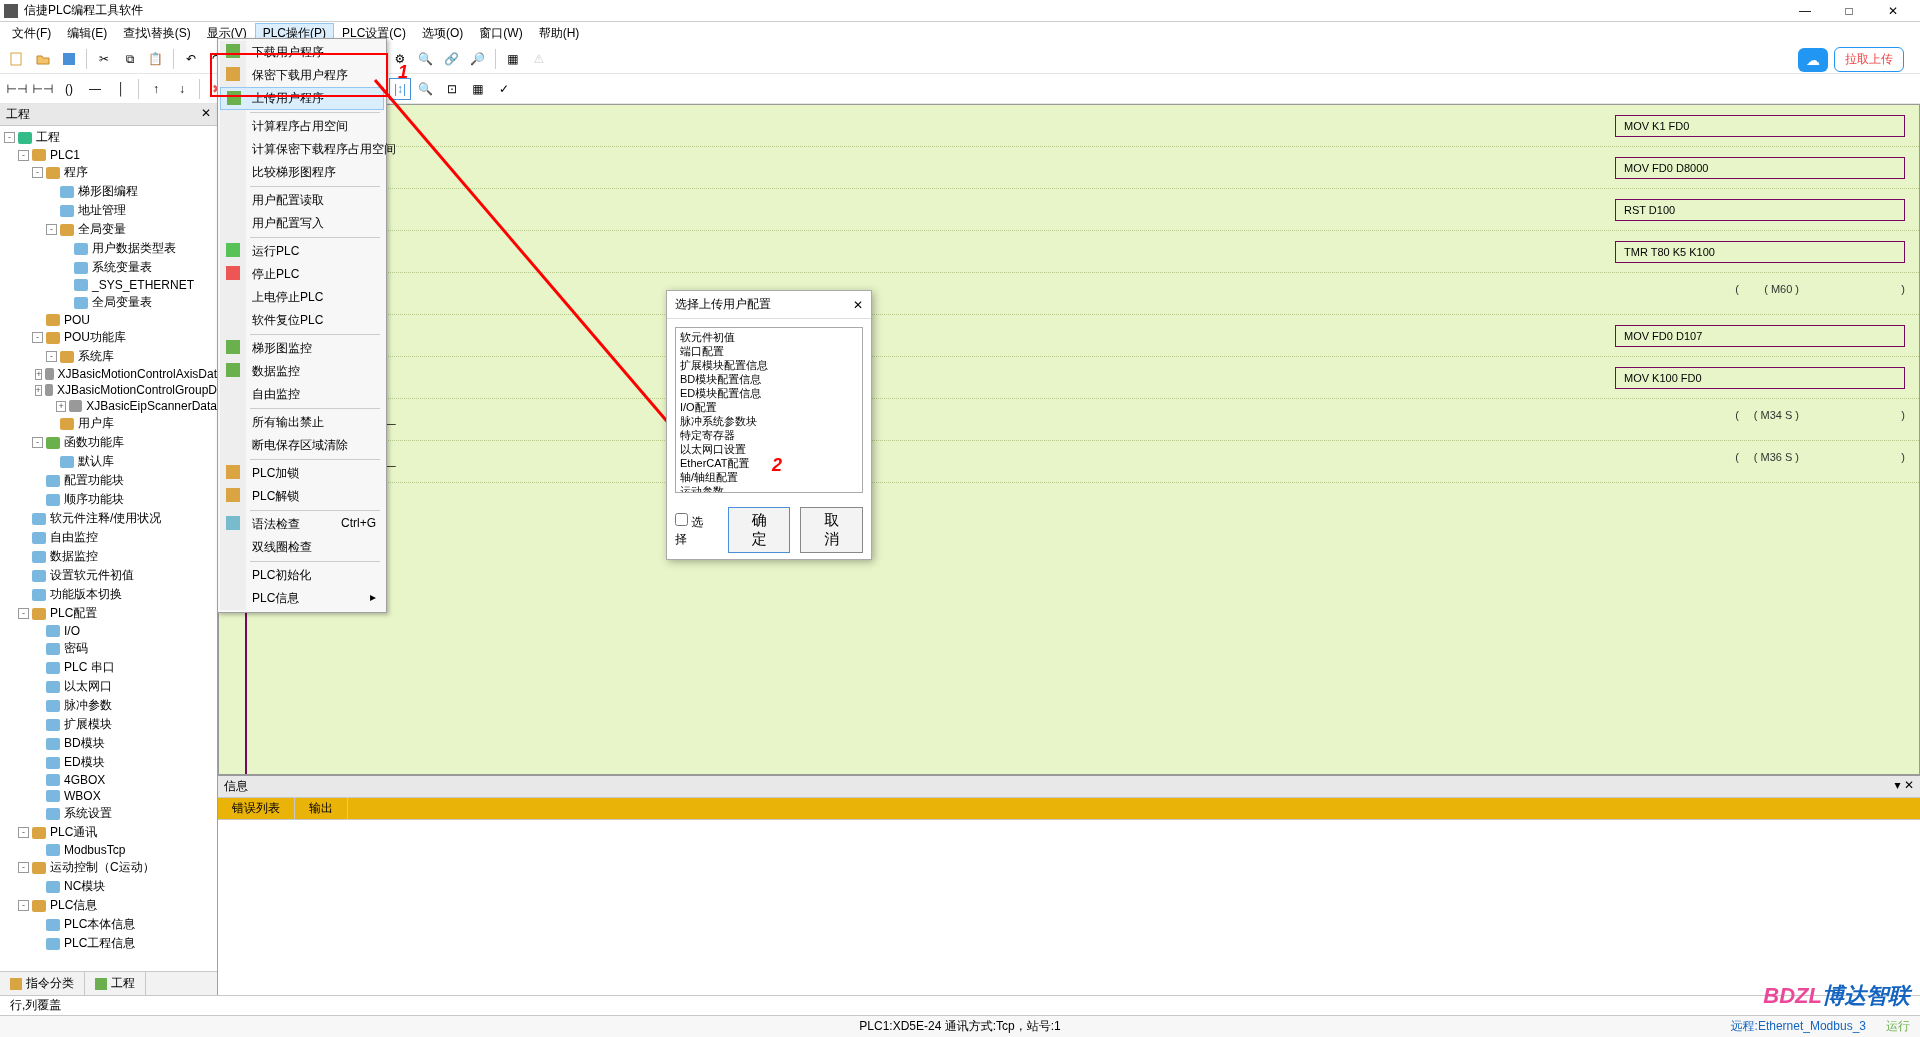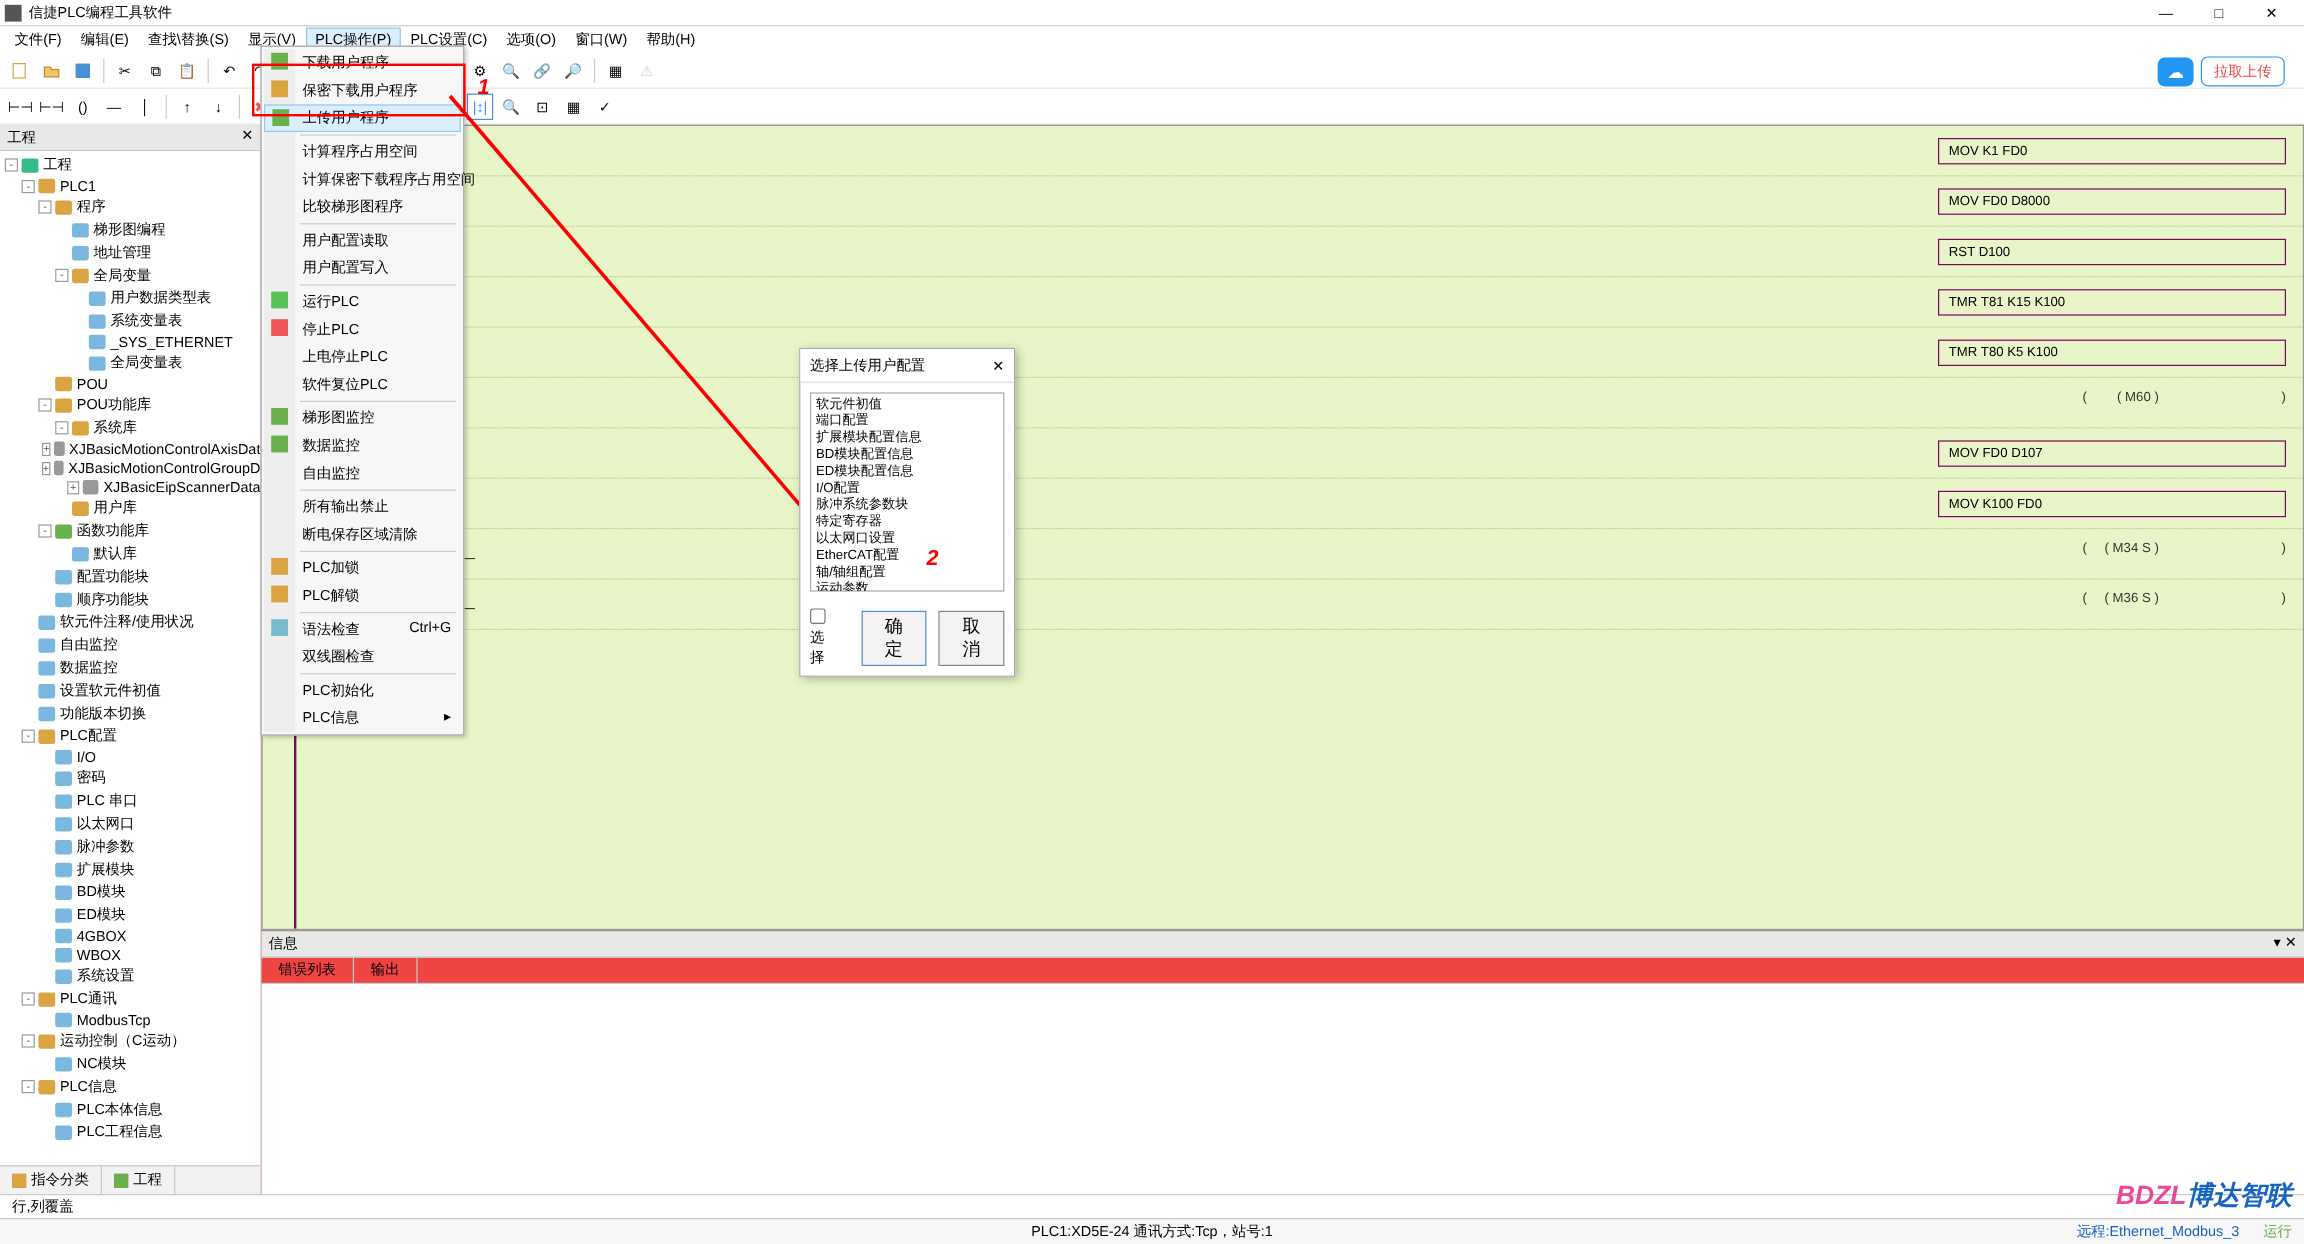--- a/index.html
+++ b/index.html
@@ -24,21 +24,21 @@
 .tree { flex: 1; overflow: auto; padding: 2px 0; background: #fff; }
 .tree-node { white-space: nowrap; padding: 1px 0; cursor: default; }
 .tree-node .tline { display: flex; align-items: center; }
 .tree-node .ind { display: inline-block; }
 .tree-node .exp { width: 11px; height: 11px; border: 1px solid #999; font-size: 9px; line-height: 9px; text-align: center; margin-right: 3px; color: #555; }
 .tree-node .ticon { width: 14px; height: 12px; display: inline-block; margin-right: 4px; border-radius: 2px; }
 .ic-proj { background: #3b8; } .ic-folder { background: #d9a441; } .ic-file { background: #7ab8e0; } .ic-green { background: #6ab04c; } .ic-grey { background: #999; }
 .sidebar-tabs { display: flex; border-top: 1px solid #c8c8c8; height: 24px; background: #f2f2f2; }
 .sidebar-tabs .stab { padding: 3px 10px; border-right: 1px solid #c8c8c8; display: flex; align-items: center; gap: 4px; }
 .sidebar-tabs .tb-ic { width: 12px; height: 12px; display: inline-block; }
-.ladder-area { flex: 1; position: relative; background: #ef4444; display: flex; flex-direction: column; }
+.ladder-area { flex: 1; position: relative; background: #eab308; display: flex; flex-direction: column; }
 .ladder-canvas { flex: 1; background: #e8f5c8; position: relative; border: 1px solid #999; overflow: hidden; }
 .rung { height: 42px; border-bottom: 1px dotted #b5ca8a; position: relative; }
 .rung-num { position: absolute; left: 4px; top: 14px; font-size: 11px; color: #333; }
 .ladder-border-left { position: absolute; left: 26px; top: 0; bottom: 0; width: 2px; background: #7b065f; }
 .ladder-box { position: absolute; border: 1px solid #7b065f; background: #e8f5c8; height: 22px; padding: 2px 8px; display: flex; align-items: center; gap: 10px; font-size: 11px; }
 .ladder-coil { position: absolute; font-size: 11px; color: #333; }
 .ladder-contact { position: absolute; font-size: 11px; }
 .info-pane { height: 220px; border-top: 1px solid #999; display: flex; flex-direction: column; }
 .info-title { background: #e8e8e8; padding: 2px 6px; border-bottom: 1px solid #c8c8c8; display: flex; justify-content: space-between; }
 .info-tabs { display: flex; border-bottom: 1px solid #c8c8c8; }
@@ -48,21 +48,21 @@
 .statusbar .sb-center { position: absolute; left: 50%; transform: translateX(-50%); }
 .statusbar .sb-right { position: absolute; right: 10px; display: flex; gap: 20px; }
 .dropdown { position: absolute; left: 217px; top: 38px; width: 170px; background: #f7f7f7; border: 1px solid #a0a0a0; box-shadow: 2px 2px 4px rgba(0,0,0,0.25); padding: 2px; z-index: 60; }
 .dropdown .dd-strip { position: absolute; left: 2px; top: 2px; bottom: 2px; width: 26px; background: #eee; }
 .dropdown .dm { position: relative; padding: 3px 8px 3px 32px; cursor: default; display: flex; justify-content: space-between; white-space: nowrap; }
 .dropdown .dm.highlight { background: #dbeefd; border: 1px solid #95c7f0; padding: 2px 7px 2px 31px; }
 .dropdown .dsep { border-top: 1px solid #ccc; margin: 2px 4px 2px 30px; }
 .dropdown .dicon { position: absolute; left: 6px; top: 3px; width: 14px; height: 14px; }
 .red-box { position: absolute; border: 2px solid #f00; z-index: 70; pointer-events: none; }
 .red-arrow { position: absolute; z-index: 65; pointer-events: none; }
-.dialog { position: absolute; left: 666px; top: 290px; width: 180px; background: #fff; border: 1px solid #aaa; box-shadow: 2px 2px 8px rgba(0,0,0,0.3); z-index: 80; }
+.dialog { position: absolute; left: 666px; top: 290px; width: 206px; background: #fff; border: 1px solid #aaa; box-shadow: 2px 2px 8px rgba(0,0,0,0.3); z-index: 80; }
 .dialog-title { background: #fff; padding: 5px 8px; display: flex; justify-content: space-between; align-items: center; border-bottom: 1px solid #ddd; font-size: 12px; }
 .dialog-body { padding: 8px; }
 .dialog-list { border: 1px solid #aaa; height: 166px; overflow: auto; padding: 2px 4px; }
 .dialog-list .li { font-size: 11px; line-height: 14px; white-space: nowrap; }
 .dialog-footer { display: flex; align-items: center; padding: 6px 8px; gap: 10px; }
 .dialog-btn { border: 1px solid #888; padding: 3px 18px; background: #f3f3f3; font-size: 15px; }
 .dialog-btn.primary { border: 1px solid #4a90d9; }
 .number-label { position: absolute; color: #f00; font-size: 18px; font-style: italic; font-weight: bold; z-index: 85; pointer-events: none; }
 .watermark { position: absolute; right: 10px; bottom: 26px; font-size: 22px; font-weight: bold; color: #1565c0; z-index: 90; font-style: italic; }
 .watermark .bd { color: #ec4899; }
@@ -548,23 +548,20 @@
     <div class="rung">
           <div class="ladder-box" style="right: 14px; top: 10px; width: 290px;">MOV   K1   FD0</div>
         </div>
         <div class="rung">
           <div class="ladder-box" style="right: 14px; top: 10px; width: 290px;">MOV   FD0   D8000</div>
         </div>
         <div class="rung">
           <div class="ladder-box" style="right: 14px; top: 10px; width: 290px;">RST   D100</div>
         </div>
         <div class="rung">
-          <div class="ladder-box" style="right: 14px; top: 10px; width: 290px;">TMR   T81   K15   K100</div>
-        </div>
-        <div class="rung">
           <div class="ladder-box" style="right: 14px; top: 10px; width: 290px;">TMR   T80   K5   K100</div>
         </div>
         <div class="rung">
           <div class="ladder-coil" style="right: 120px; top: 10px;">( M60 )</div>
           <div class="ladder-coil" style="right: 14px; top: 10px;">)</div>
           <div class="ladder-coil" style="right: 180px; top: 10px;">(</div>
         </div>
         <div class="rung">
           <div class="ladder-box" style="right: 14px; top: 10px; width: 290px;">MOV   FD0   D107</div>
         </div>

